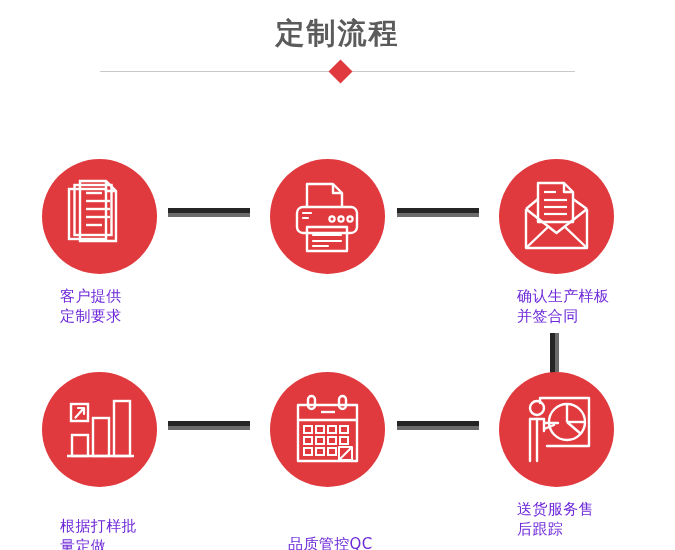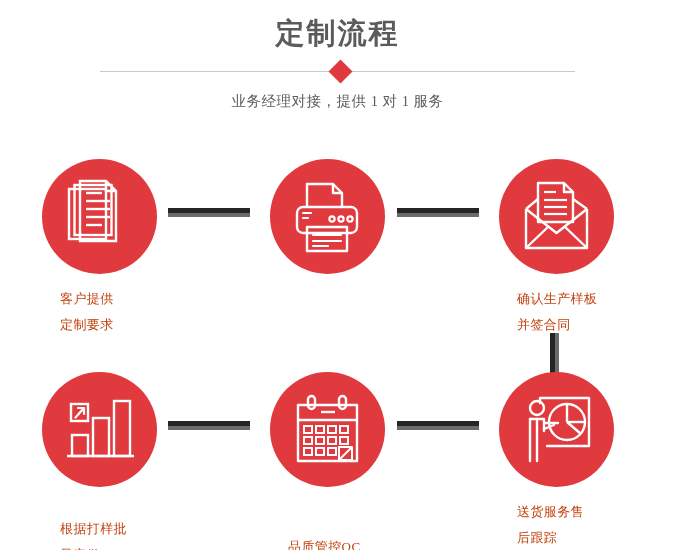--- a/index.html
+++ b/index.html
@@ -3,21 +3,21 @@
 <meta charset="utf-8">
 <style>
   html,body{margin:0;padding:0;}
   body{
     width:675px;height:550px;
     background:#ffffff;
     font-family:"DejaVu Sans","Liberation Sans",sans-serif;
     overflow:hidden;
     position:relative;
   }
-  #page-wrap{position:relative;width:675px;height:406px;font-family:Liberation Serif, serif;}
+  #page-wrap{position:relative;width:675px;height:406px;}
 
   
   .page-title{
     position:absolute;left:0;top:16px;width:675px;
     text-align:center;
     font-size:29px;font-weight:bold;
     color:#5b5b5b;
     letter-spacing:2px;
     line-height:34px;
   }
@@ -43,23 +43,23 @@
     position:absolute;
     width:115px;height:115px;border-radius:50%;
     background:#e03a3e;
   }
   .circle svg{position:absolute;left:0;top:0;width:115px;height:115px;}
 
   
   .step-label{
     position:absolute;
     width:150px;
-    font-size:13px;
-    color:#c2410c;
-    line-height:26px;
+    font-size:15px;
+    color:#6d28d9;
+    line-height:20px;
     letter-spacing:.4px;
     white-space:pre-line;
   }
 
   
   .conn-h{position:absolute;width:82px;height:9px;}
   .conn-h .top{position:absolute;left:0;top:0;width:82px;height:5px;background:#252525;}
   .conn-h .bot{position:absolute;left:0;top:5px;width:82px;height:4px;background:#6b6b6b;}
 
   .conn-v{position:absolute;width:9px;height:42px;}
@@ -69,21 +69,20 @@
 </head>
 <body>
 
 <div id="page-wrap">
 
   <div class="page-title">定制流程</div>
 
   <div class="divider"></div>
   <div class="diamond"></div>
 
-  <div class="subtitle">业务经理对接，提供 1 对 1 服务</div>
 
   <div class="conn-h" style="left:168px;top:208px;">
     <div class="top"></div>
     <div class="bot"></div>
   </div>
   <div class="conn-h" style="left:397px;top:208px;">
     <div class="top"></div>
     <div class="bot"></div>
   </div>
 

